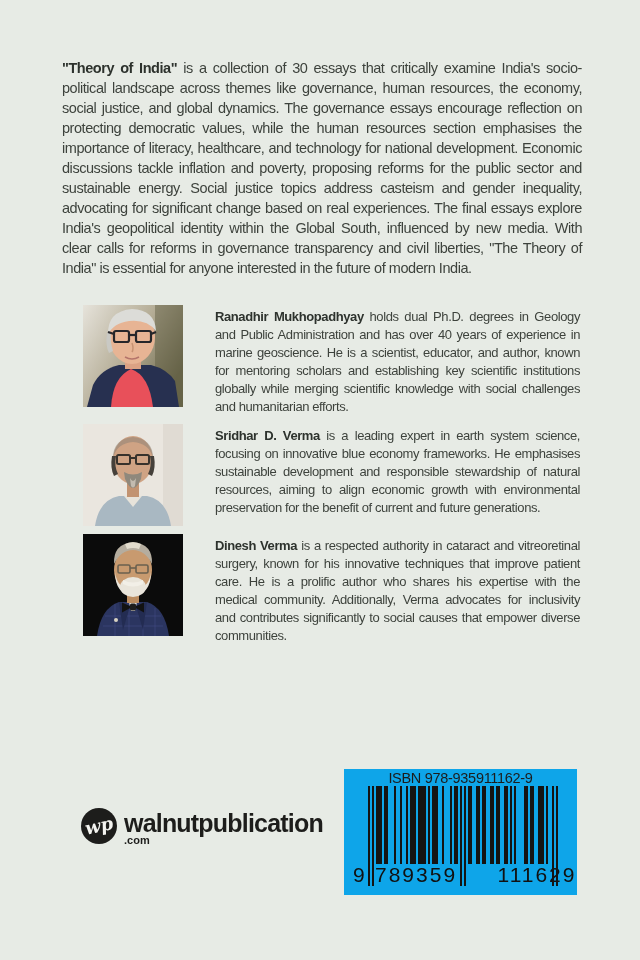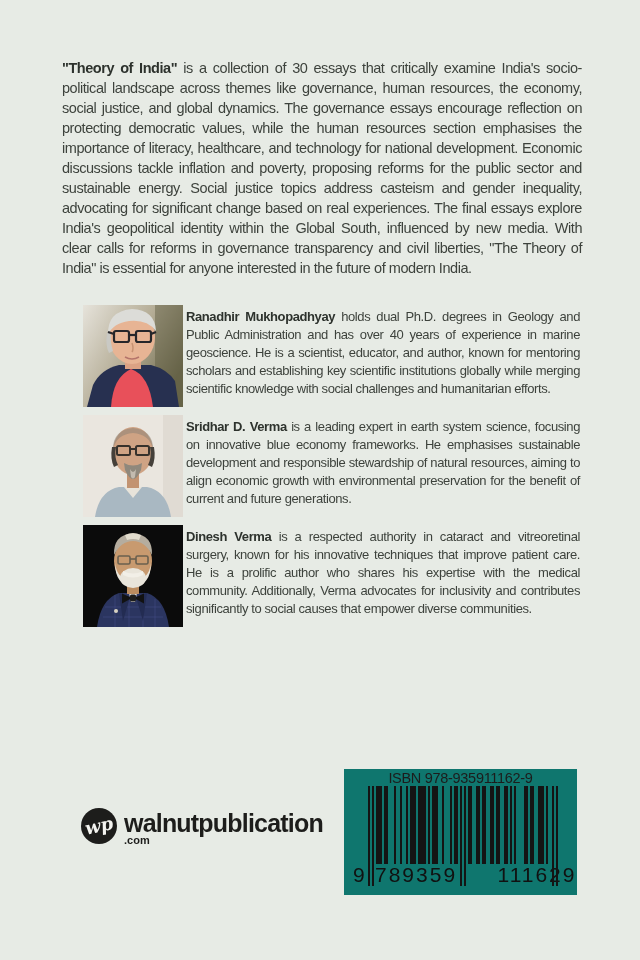--- a/index.html
+++ b/index.html
@@ -14,21 +14,21 @@
   
   .synopsis{
     position:absolute;left:62px;right:58px;top:58px;margin:0;
     font-size:14.5px;line-height:20px;letter-spacing:-0.45px;
     text-align:justify;color:#3d423c;
   }
   .synopsis strong{color:#2d322d;}
 
   
   .authors{position:absolute;left:63px;right:60px;top:305px;}
-  .author-row{display:flex;gap:3px;margin-bottom:8px;padding-left:20px;}
+  .author-row{display:flex;gap:32px;margin-bottom:8px;padding-left:20px;}
   .photo{flex:0 0 100px;width:100px;height:102px;}
   .photo svg{display:block;width:100px;height:102px;}
   .bio{
     margin:3px 0 0 0;flex:1;
     font-size:13px;line-height:18px;letter-spacing:-0.4px;
     text-align:justify;color:#3d423c;
   }
   .bio strong{color:#2d322d;}
 
   
@@ -49,21 +49,21 @@
   .domain{font-size:11px;font-weight:800;margin-top:-2px;letter-spacing:0;}
   .regions{
     font-family:"Liberation Serif", serif;font-weight:700;
     font-size:13px;letter-spacing:1.5px;word-spacing:6px;
     margin:6px 0 0 60px;
   }
 
   
   .barcode-box{
     position:absolute;left:344px;top:769px;width:233px;height:126px;
-    background:#0f766e;
+    background:#0ea5e9;
   }
   .isbn-label{
     text-align:center;font-size:14.5px;color:#1c1c1c;letter-spacing:-0.3px;
     margin-top:2px;line-height:15px;
   }
   .bars{position:relative;width:190px;height:100px;margin-left:24px;margin-top:0;}
   .bars i{position:absolute;top:0;width:2px;height:78px;background:#141414;}
   .bars i.guard{height:100px;}
   .bc-digit{
     position:absolute;top:77px;font-size:21px;line-height:23px;color:#111;

